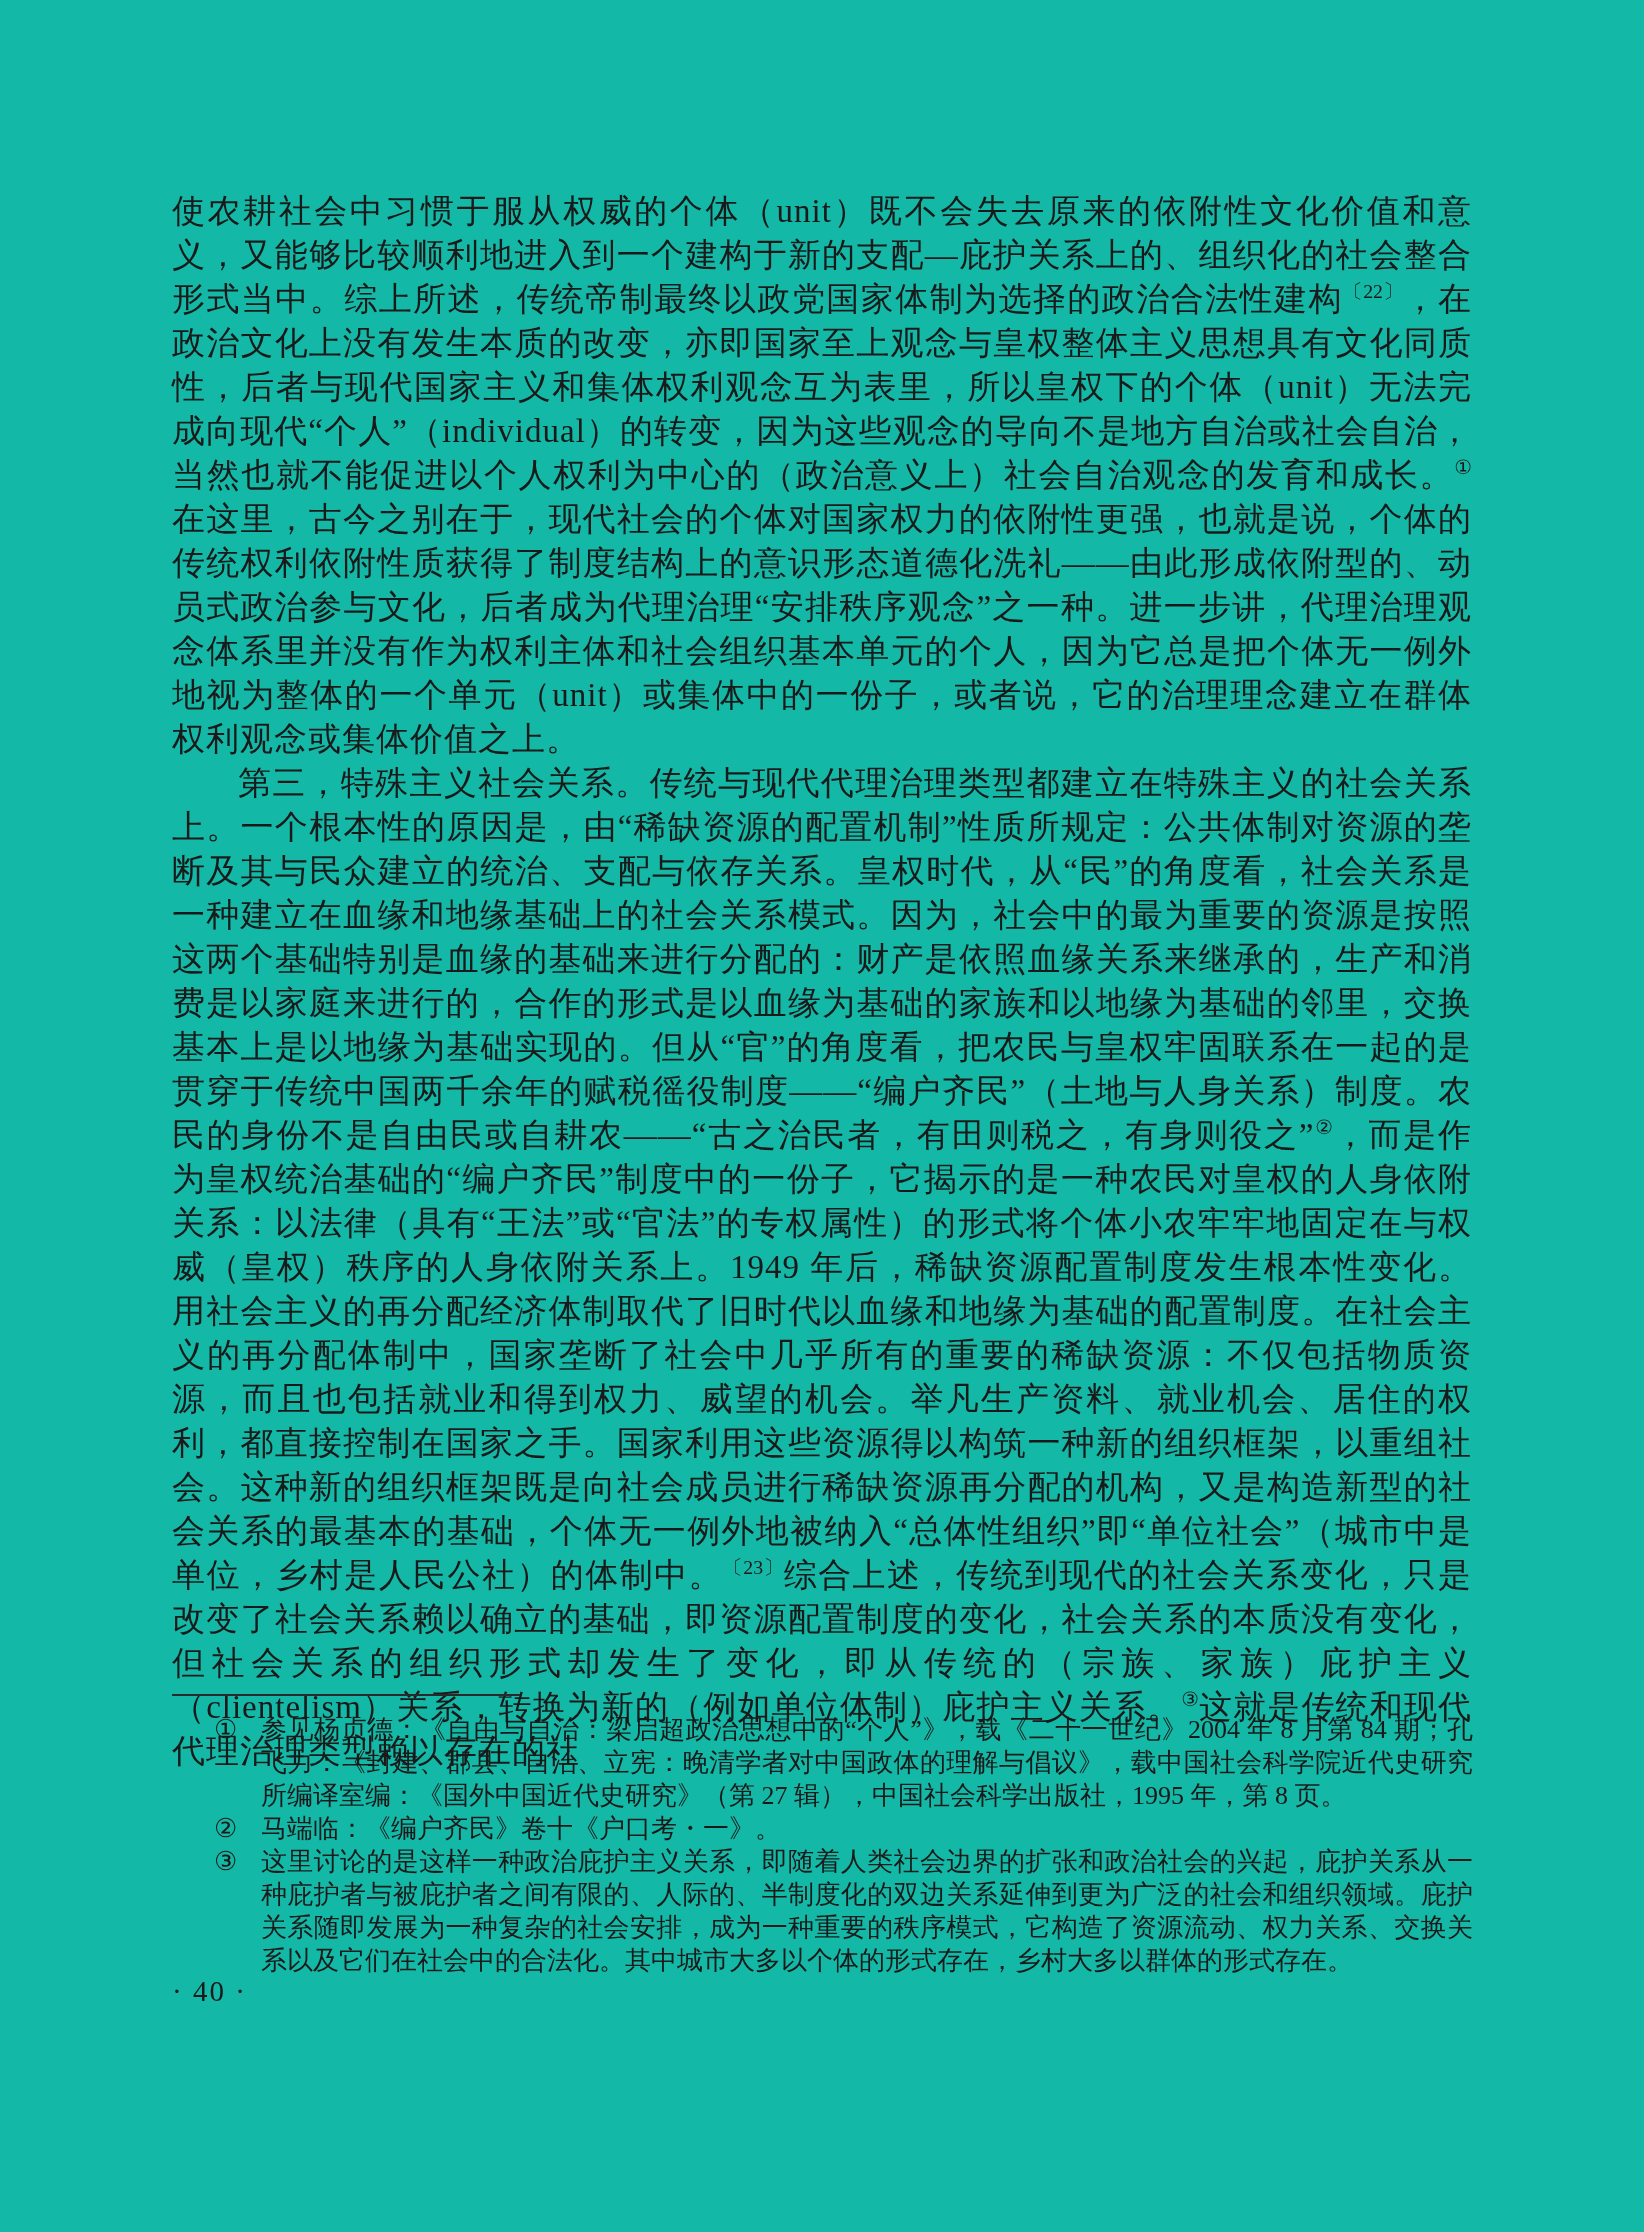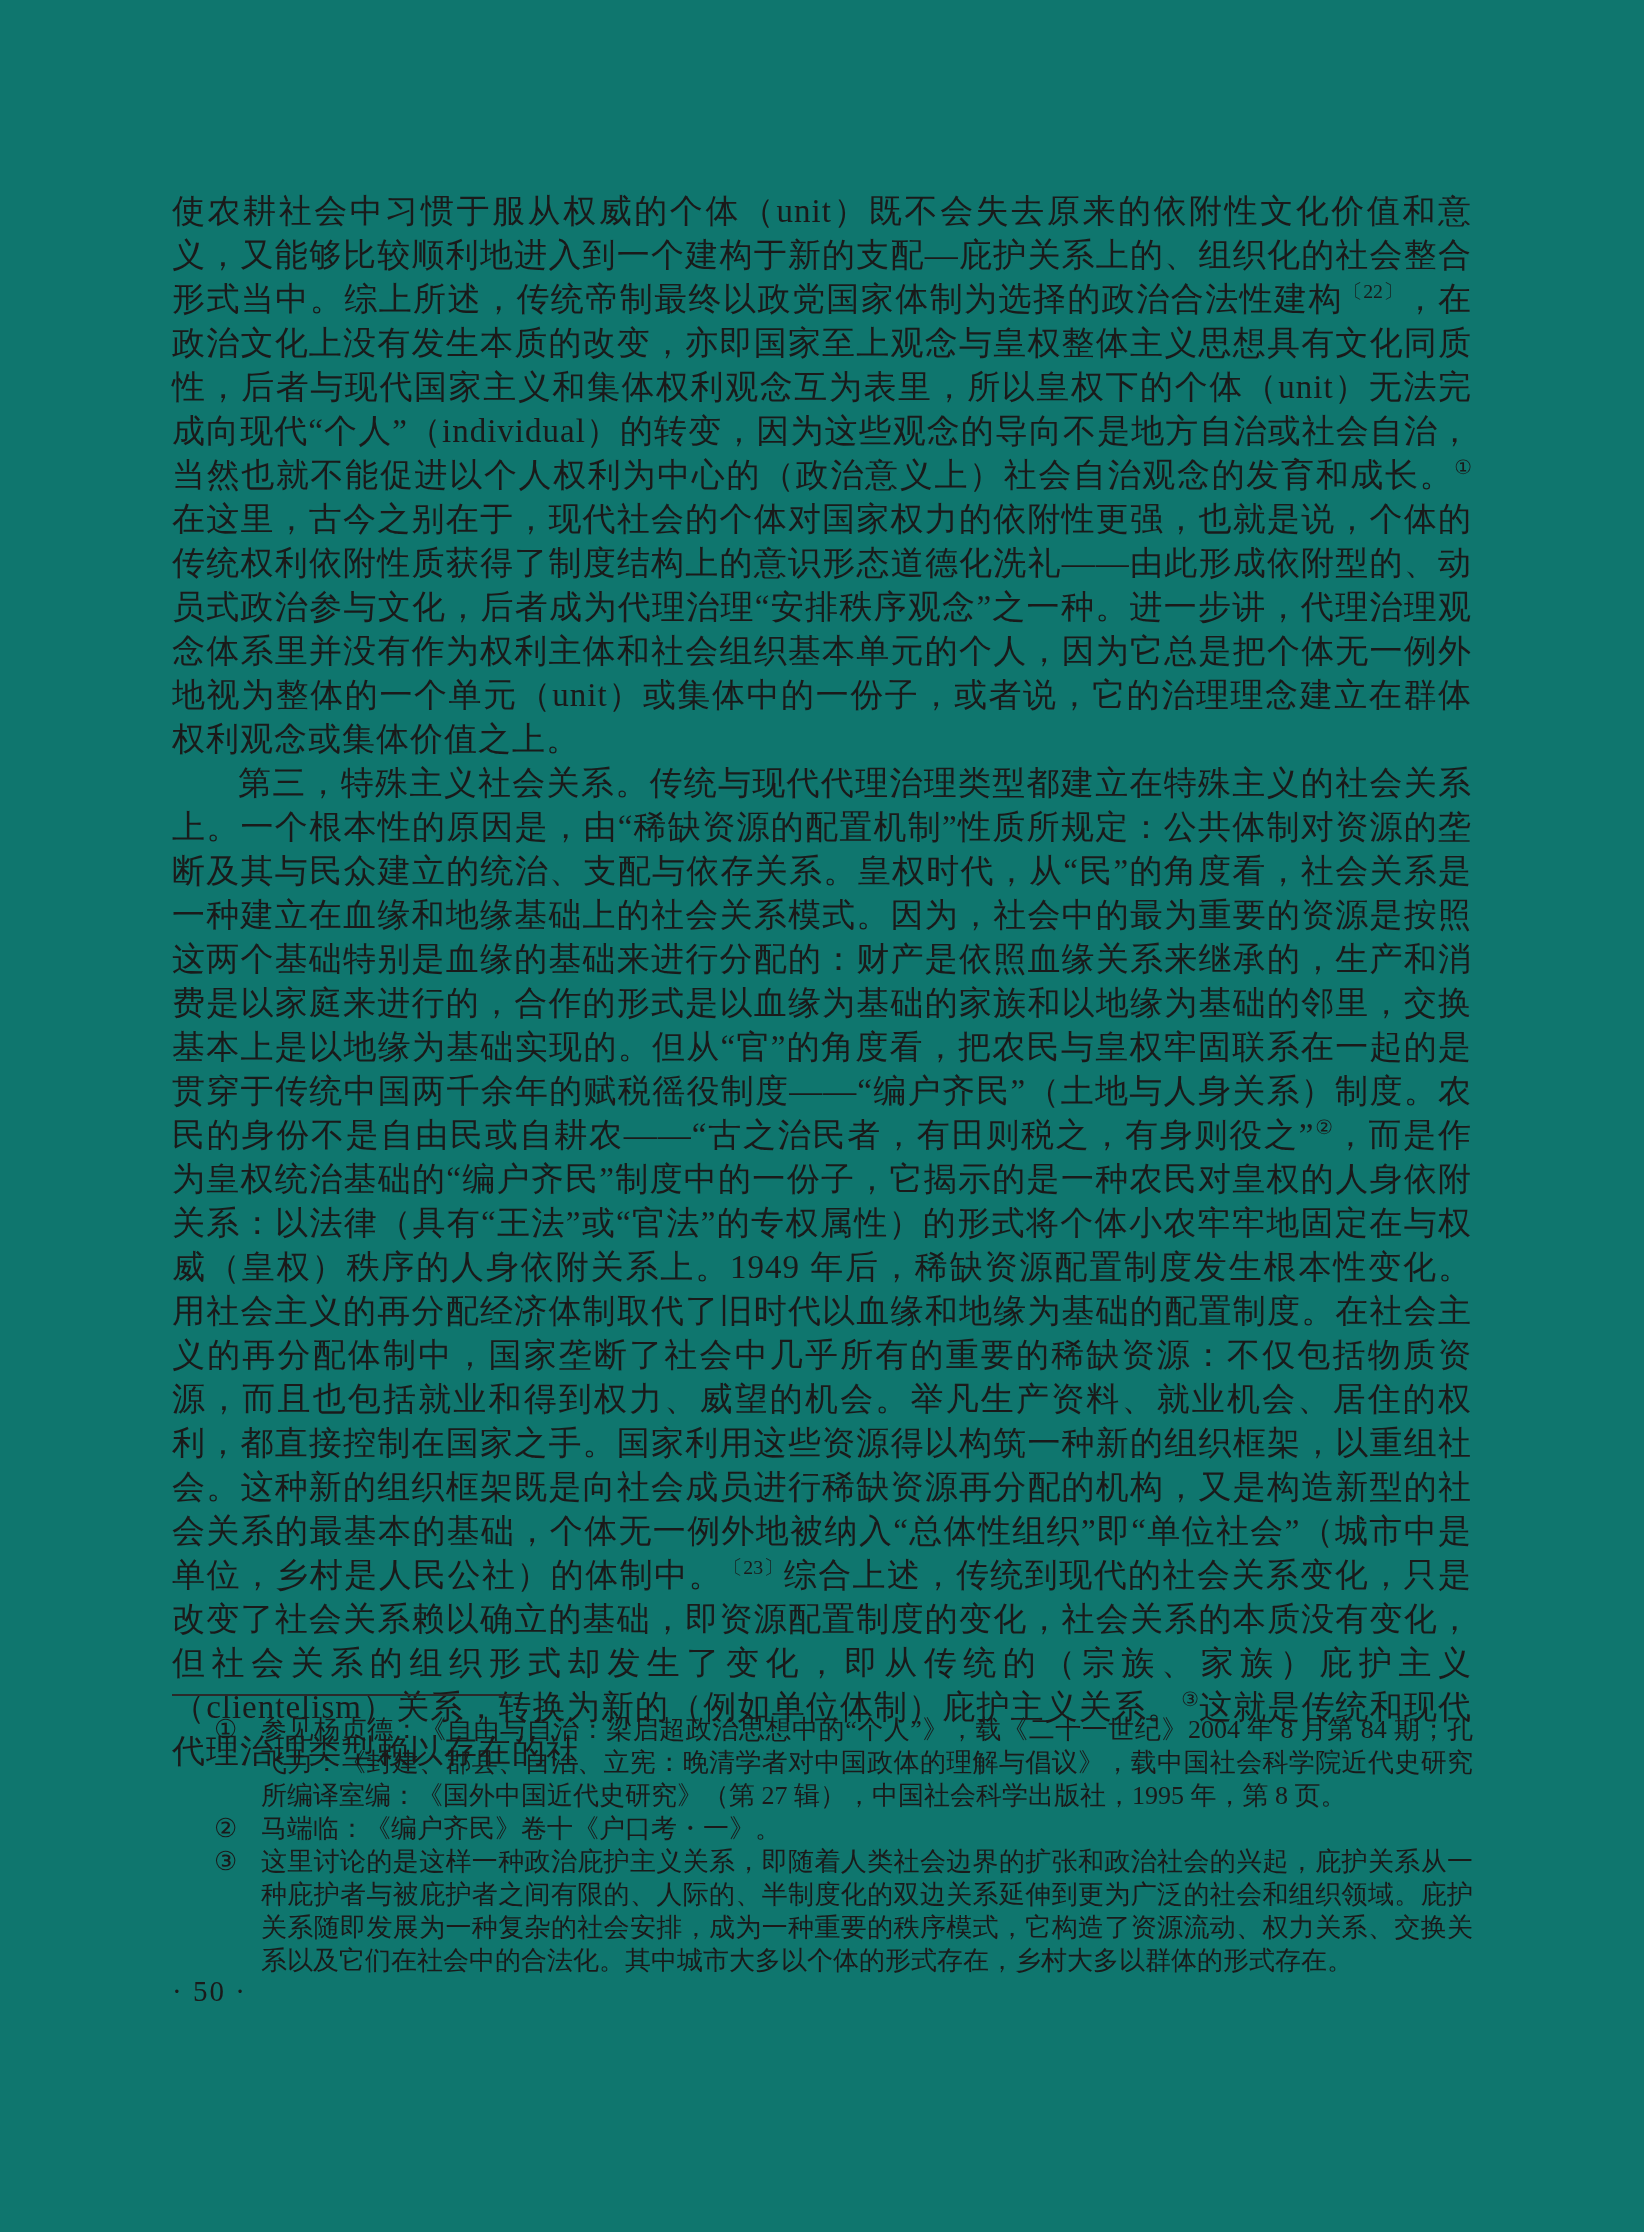--- a/index.html
+++ b/index.html
@@ -1,20 +1,20 @@
 <!DOCTYPE html>
 <html><head>
 <meta charset="utf-8">
 <style>
   html,body{margin:0;padding:0;background:#e8e8e8;}
   .page{
     position:relative;
     width:1645px;height:2233px;
     margin:0 auto;
-    background:#0f766e;
+    background:#14b8a6;
     font-family:"Liberation Serif","DejaVu Serif",serif;
     color:#1a1a1a;
     overflow:hidden;
   }
   .text-block{
     position:absolute;
     left:172px;top:189px;
     width:1300px;
   }
   p.body-par{
@@ -85,16 +85,16 @@
       <div class="footnote-item">
         <span class="footnote-marker">②</span>
         <span class="footnote-text">马端临：《编户齐民》卷十《户口考・一》。</span>
       </div>
       <div class="footnote-item">
         <span class="footnote-marker">③</span>
         <span class="footnote-text">这里讨论的是这样一种政治庇护主义关系，即随着人类社会边界的扩张和政治社会的兴起，庇护关系从一种庇护者与被庇护者之间有限的、人际的、半制度化的双边关系延伸到更为广泛的社会和组织领域。庇护关系随即发展为一种复杂的社会安排，成为一种重要的秩序模式，它构造了资源流动、权力关系、交换关系以及它们在社会中的合法化。其中城市大多以个体的形式存在，乡村大多以群体的形式存在。</span>
       </div>
     </div>
 
-  <div class="page-number">· 50 ·</div>
+  <div class="page-number">· 40 ·</div>
 
 </div>
 
 
 </body></html>

